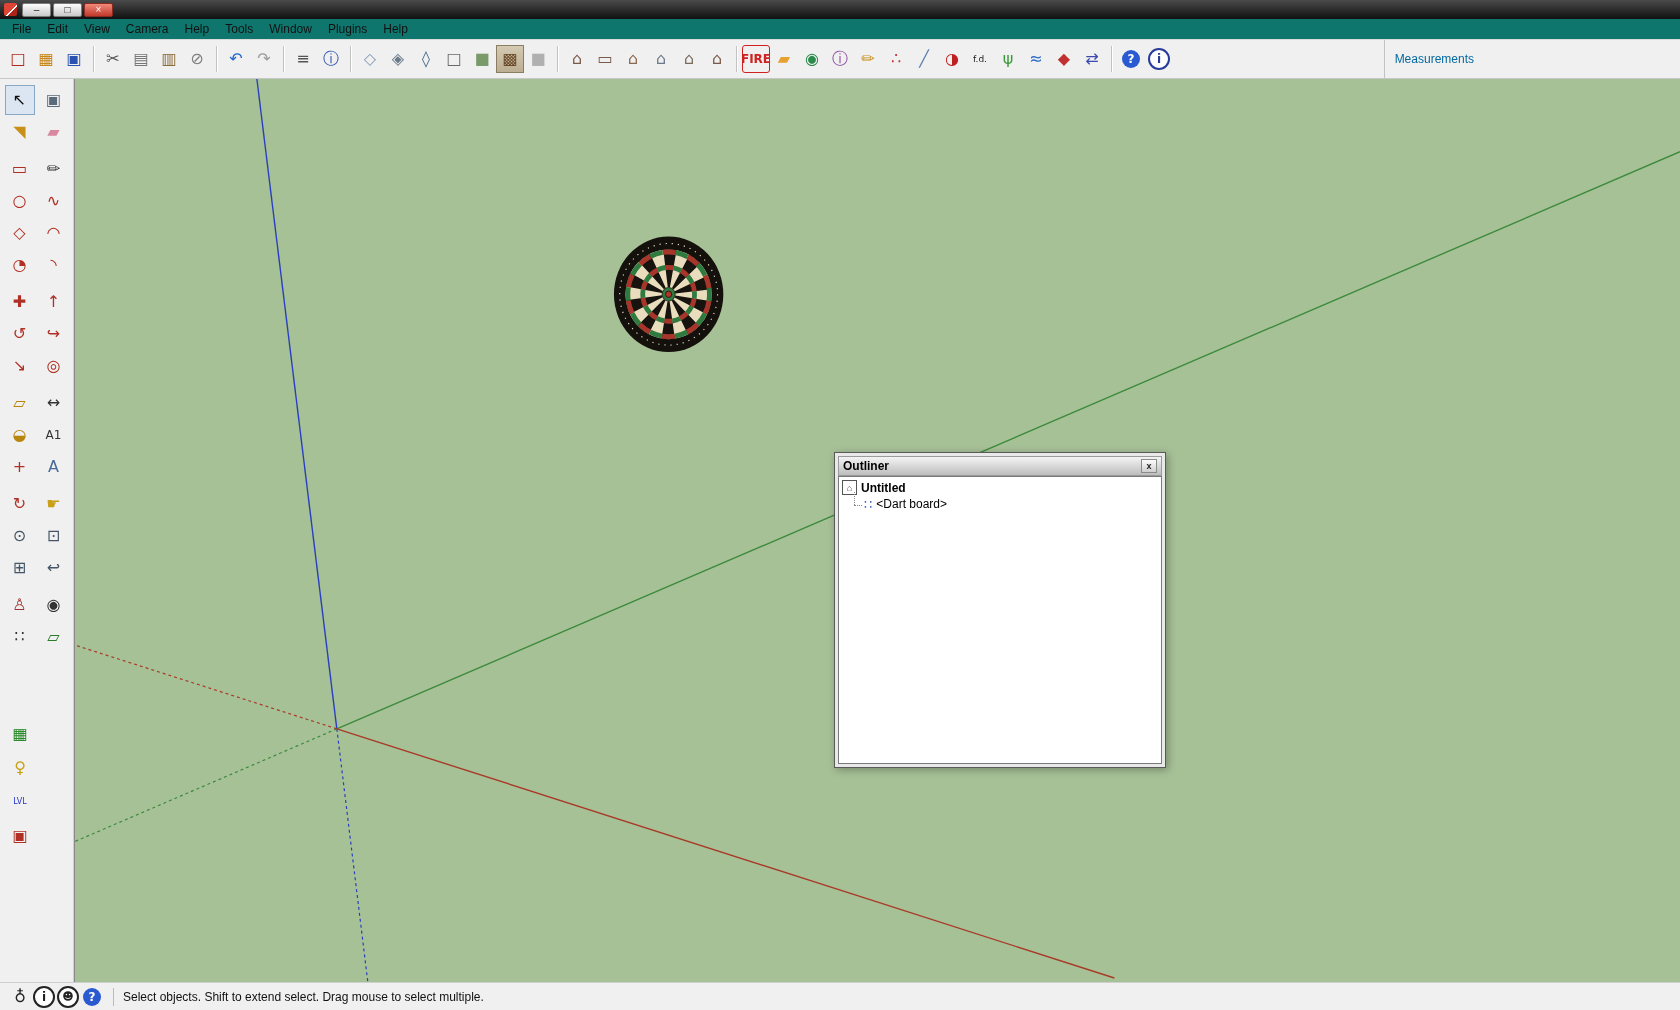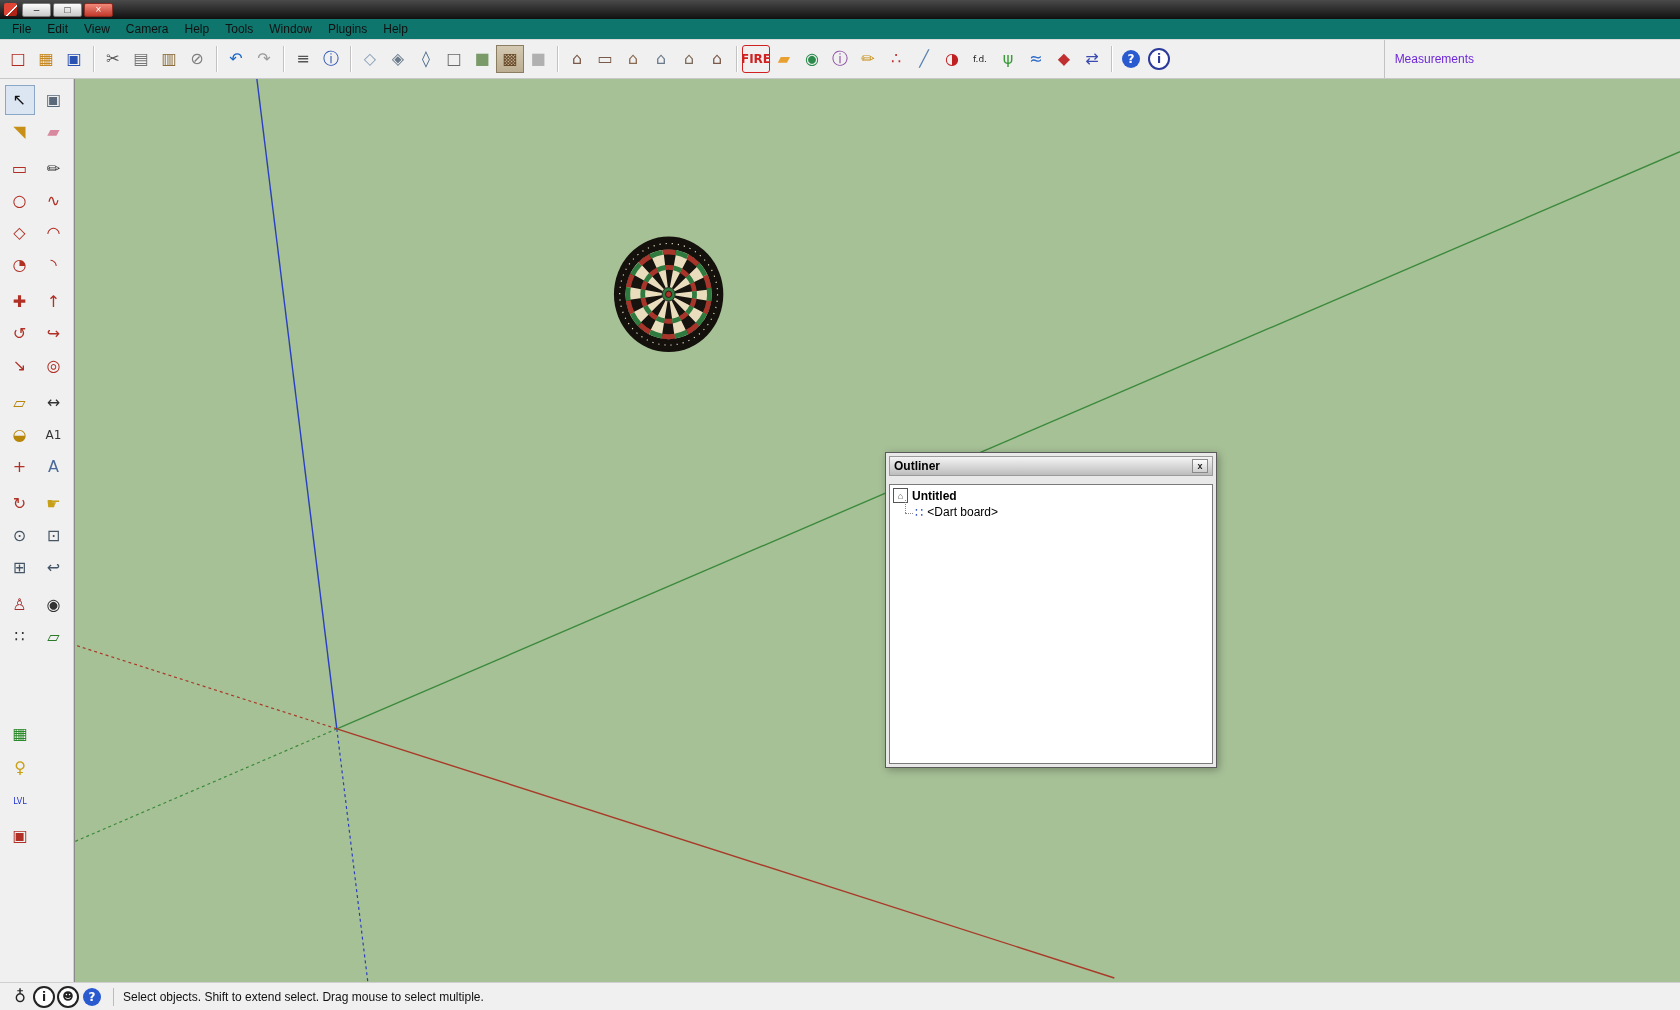--- a/index.html
+++ b/index.html
@@ -33,39 +33,39 @@
     border:1px solid transparent;}
   .glyph{font-family:"DejaVu Sans",sans-serif;font-size:16px;line-height:1;}
   .pressed{background:linear-gradient(#d4c9b2,#bcae92);border:1px solid #8a7d62;}
   .boxed{border:1px solid #d02020;border-radius:3px;}
   .boxed .glyph{font-weight:bold;letter-spacing:0;}
   .round .glyph{width:18px;height:18px;border-radius:50%;display:flex;align-items:center;
     justify-content:center;font-size:12px;font-weight:bold;}
   .ring .glyph{border:2px solid currentColor;background:#fff;}
   .measure{position:absolute;right:4px;top:0;height:38px;display:flex;align-items:center;gap:8px;
     padding-left:10px;border-left:1px solid #c2c2c2;}
-  .measure label{font-size:12px;color:#6d28d9;}
+  .measure label{font-size:12px;color:#0369a1;}
   .measure input{width:190px;height:20px;border:none;background:transparent;font-size:12px;}
 
   
   .main{flex:1;display:flex;min-height:0;}
   .lefttools{width:73px;flex:0 0 73px;background:#f0f0f0;display:flex;flex-direction:column;
     align-items:center;padding-top:6px;gap:7px;border-right:1px solid #cfcfcf;}
   .ltgroup{display:grid;grid-template-columns:30px 30px;gap:2px 4px;}
   .ltgroup .tbtn{width:30px;height:30px;}
   .ltgroup.single{grid-template-columns:30px;align-self:flex-start;margin-left:5px;margin-top:60px;gap:4px;}
   .pressed-tool{background:#dbe6f2;border:1px solid #8aa8c6;}
 
   .viewport{flex:1;position:relative;overflow:hidden;border-left:1px solid #8a8a8a;}
   .viewport svg.canvas{position:absolute;inset:0;width:100%;height:100%;display:block;}
 
   
-  .outliner{position:absolute;left:810px;top:373px;width:332px;height:316px;background:#e9e9e9;
+  .outliner{position:absolute;left:759px;top:373px;width:332px;height:316px;background:#e9e9e9;
     border:1px solid #5a5a5a;box-shadow:2px 2px 8px rgba(0,0,0,.3);padding:3px;display:flex;
-    flex-direction:column;box-sizing:border-box;gap:8px;}
+    flex-direction:column;box-sizing:border-box;}
   .outliner-title{height:18px;flex:0 0 18px;background:linear-gradient(#f4f4f4,#bdbdbd);
     border:1px solid #9a9a9a;display:flex;align-items:center;padding:0 4px;font-size:12px;
     font-weight:bold;color:#000;}
   .outliner-close{margin-left:auto;width:16px;height:14px;background:linear-gradient(#fdfdfd,#cfcfcf);
     border:1px solid #8a8a8a;font-size:9px;line-height:11px;text-align:center;color:#222;}
   .outliner-filter{display:flex;align-items:center;gap:4px;padding:5px 2px 4px 2px;font-size:12px;color:#111;}
   .filter-input{flex:1;height:18px;border:1px solid #7a7a7a;background:#fff;font-size:12px;padding:0 3px;}
   .filter-go{width:20px;height:20px;border:1px solid #8a8a8a;background:linear-gradient(#fff,#dcdcdc);
     font-size:13px;color:#333;display:flex;align-items:center;justify-content:center;}
   .outliner-tree{flex:1;background:#fff;border:1px solid #7a7a7a;overflow:auto;padding:2px 3px;}

